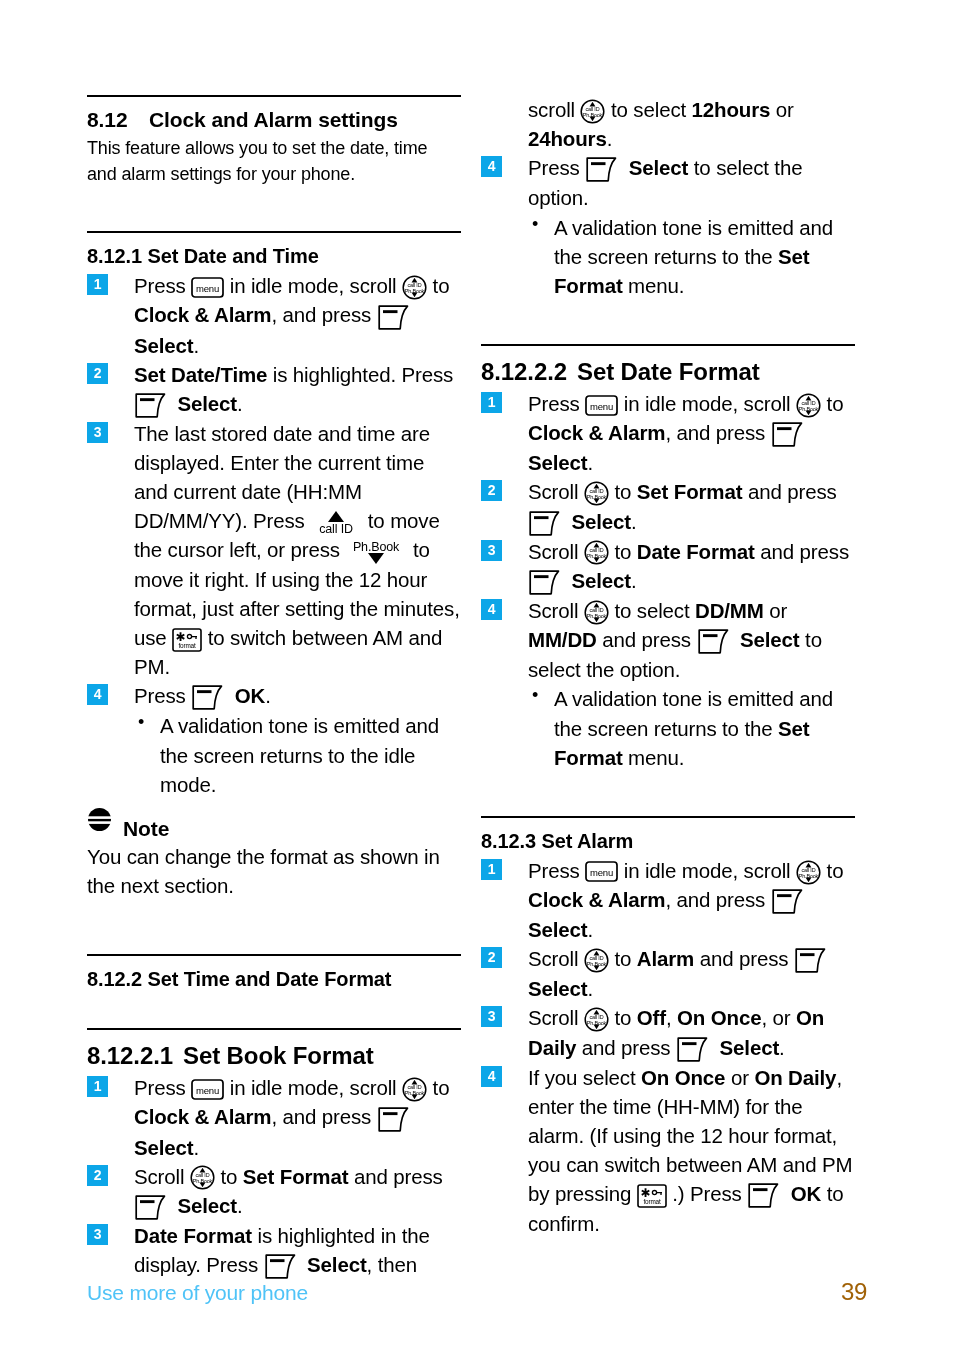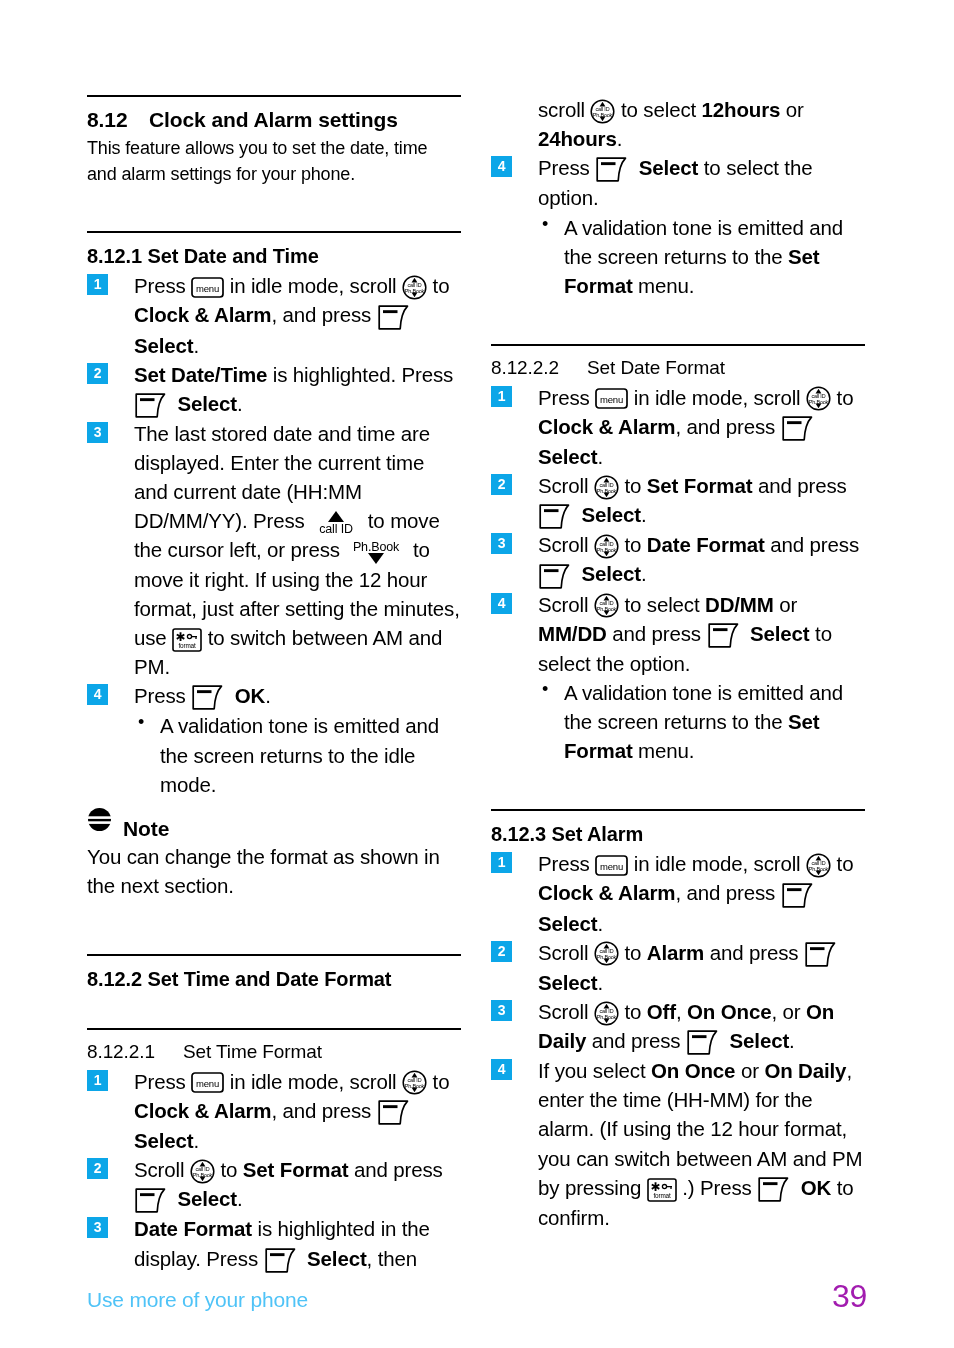--- a/index.html
+++ b/index.html
@@ -23,21 +23,21 @@
     height: 1348px;
   }
 
   .columns {
     position: absolute;
     left: 87px;
     top: 95px;
     width: 800px;
     height: 1150px;
     display: flex;
-    gap: 30px;
+    gap: 20px;
   }
   .col {
     width: 374px;
     flex: 0 0 374px;
   }
 
   
   .rule {
     border: 0;
     border-top: 2px solid #000;
@@ -55,22 +55,22 @@
   }
   h2.h-major .num { display: inline-block; min-width: 62px; }
   h3.h-sub {
     font-size: 20px;
     font-weight: bold;
     margin: 0 0 2px 0;
     line-height: 1.3;
     letter-spacing: -0.1px;
   }
   h4.h-subsub {
-    font-size: 19px;
-    font-weight: normal;
+    font-size: 24px;
+    font-weight: bold;
     margin: 0 0 2px 0;
     line-height: 1.3;
     letter-spacing: -0.1px;
   }
   h4.h-subsub .num { display: inline-block; min-width: 96px; }
 
   p.intro {
     font-size: 18px;
     line-height: 1.42;
     margin: 0;
@@ -170,22 +170,22 @@
     align-items: baseline;
     justify-content: space-between;
     gap: 20px;
   }
   .footer-left {
     font-size: 21px;
     color: #4FC3F7;
     letter-spacing: -0.2px;
   }
   .footer-page {
-    font-size: 32px;
-    color: #a21caf;
+    font-size: 24px;
+    color: #a16207;
     letter-spacing: -0.3px;
   }
   .sp34 { height: 34px; }
   .sp44 { height: 44px; }
   .sp54 { height: 54px; }
 </style>
 </head>
 <body>
 
 <div class="page">
@@ -261,21 +261,21 @@
 
       <div class="sp54"></div>
       <hr class="rule">
 
       <h3 class="h-sub">8.12.2 Set Time and Date Format</h3>
 
       <div class="sp34"></div>
       <hr class="rule">
 
       <h4 class="h-subsub">
-        <span class="num">8.12.2.1</span><span>Set Time Format</span>
+        <span class="num">8.12.2.1</span><span>Set Book Format</span>
       </h4>
 
       <ol class="steps">
           <li class="step"><span class="step-num">1</span><span>Press </span><span class="ico ico-menu"><svg viewBox="0 0 33 21" width="33" height="21">
                 <rect x="1" y="1" width="31" height="19" rx="3" ry="3" fill="#fff" stroke="#000" stroke-width="1.7"></rect>
                 <text x="16.5" y="14.6" font-family="Liberation Sans, sans-serif" font-size="9.5" text-anchor="middle" fill="#000">menu</text>
               </svg></span> <span> in idle mode, scroll </span><span class="ico ico-scroll"><svg viewBox="0 0 25 25" width="25" height="25">
                 <circle cx="12.5" cy="12.5" r="11.3" fill="#fff" stroke="#000" stroke-width="1.5"></circle>
                 <polygon points="12.5,2.8 15.4,7.6 9.6,7.6" fill="#000"></polygon>
                 <polygon points="12.5,22.2 15.4,17.4 9.6,17.4" fill="#000"></polygon>

